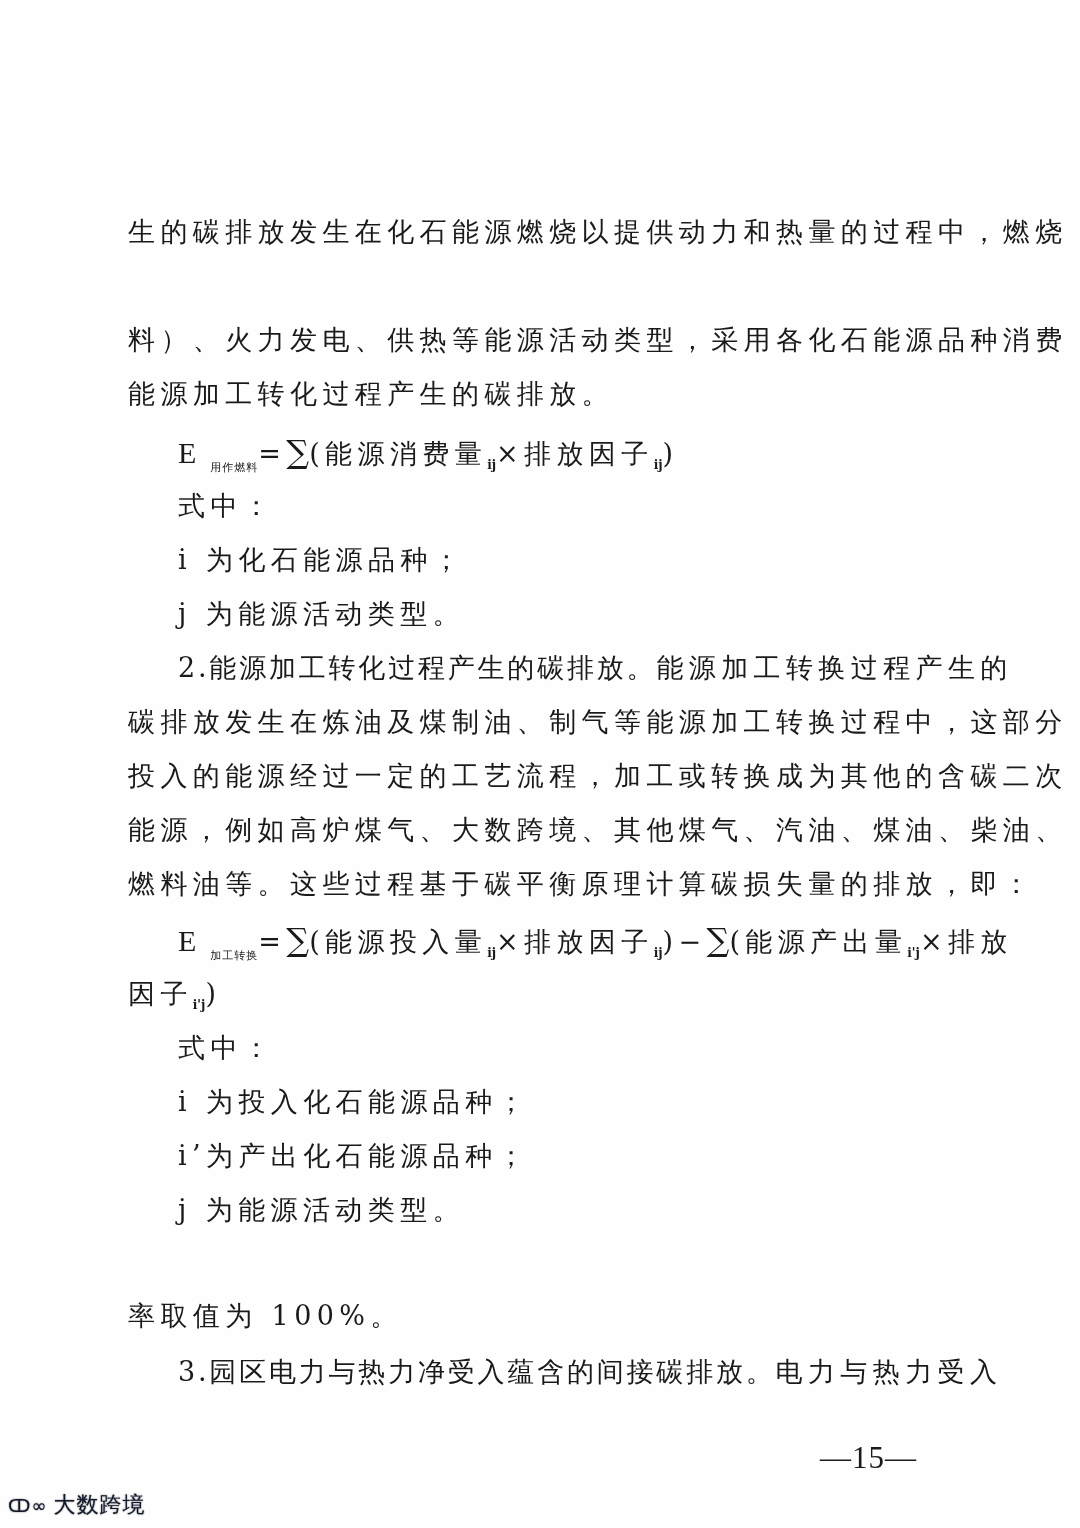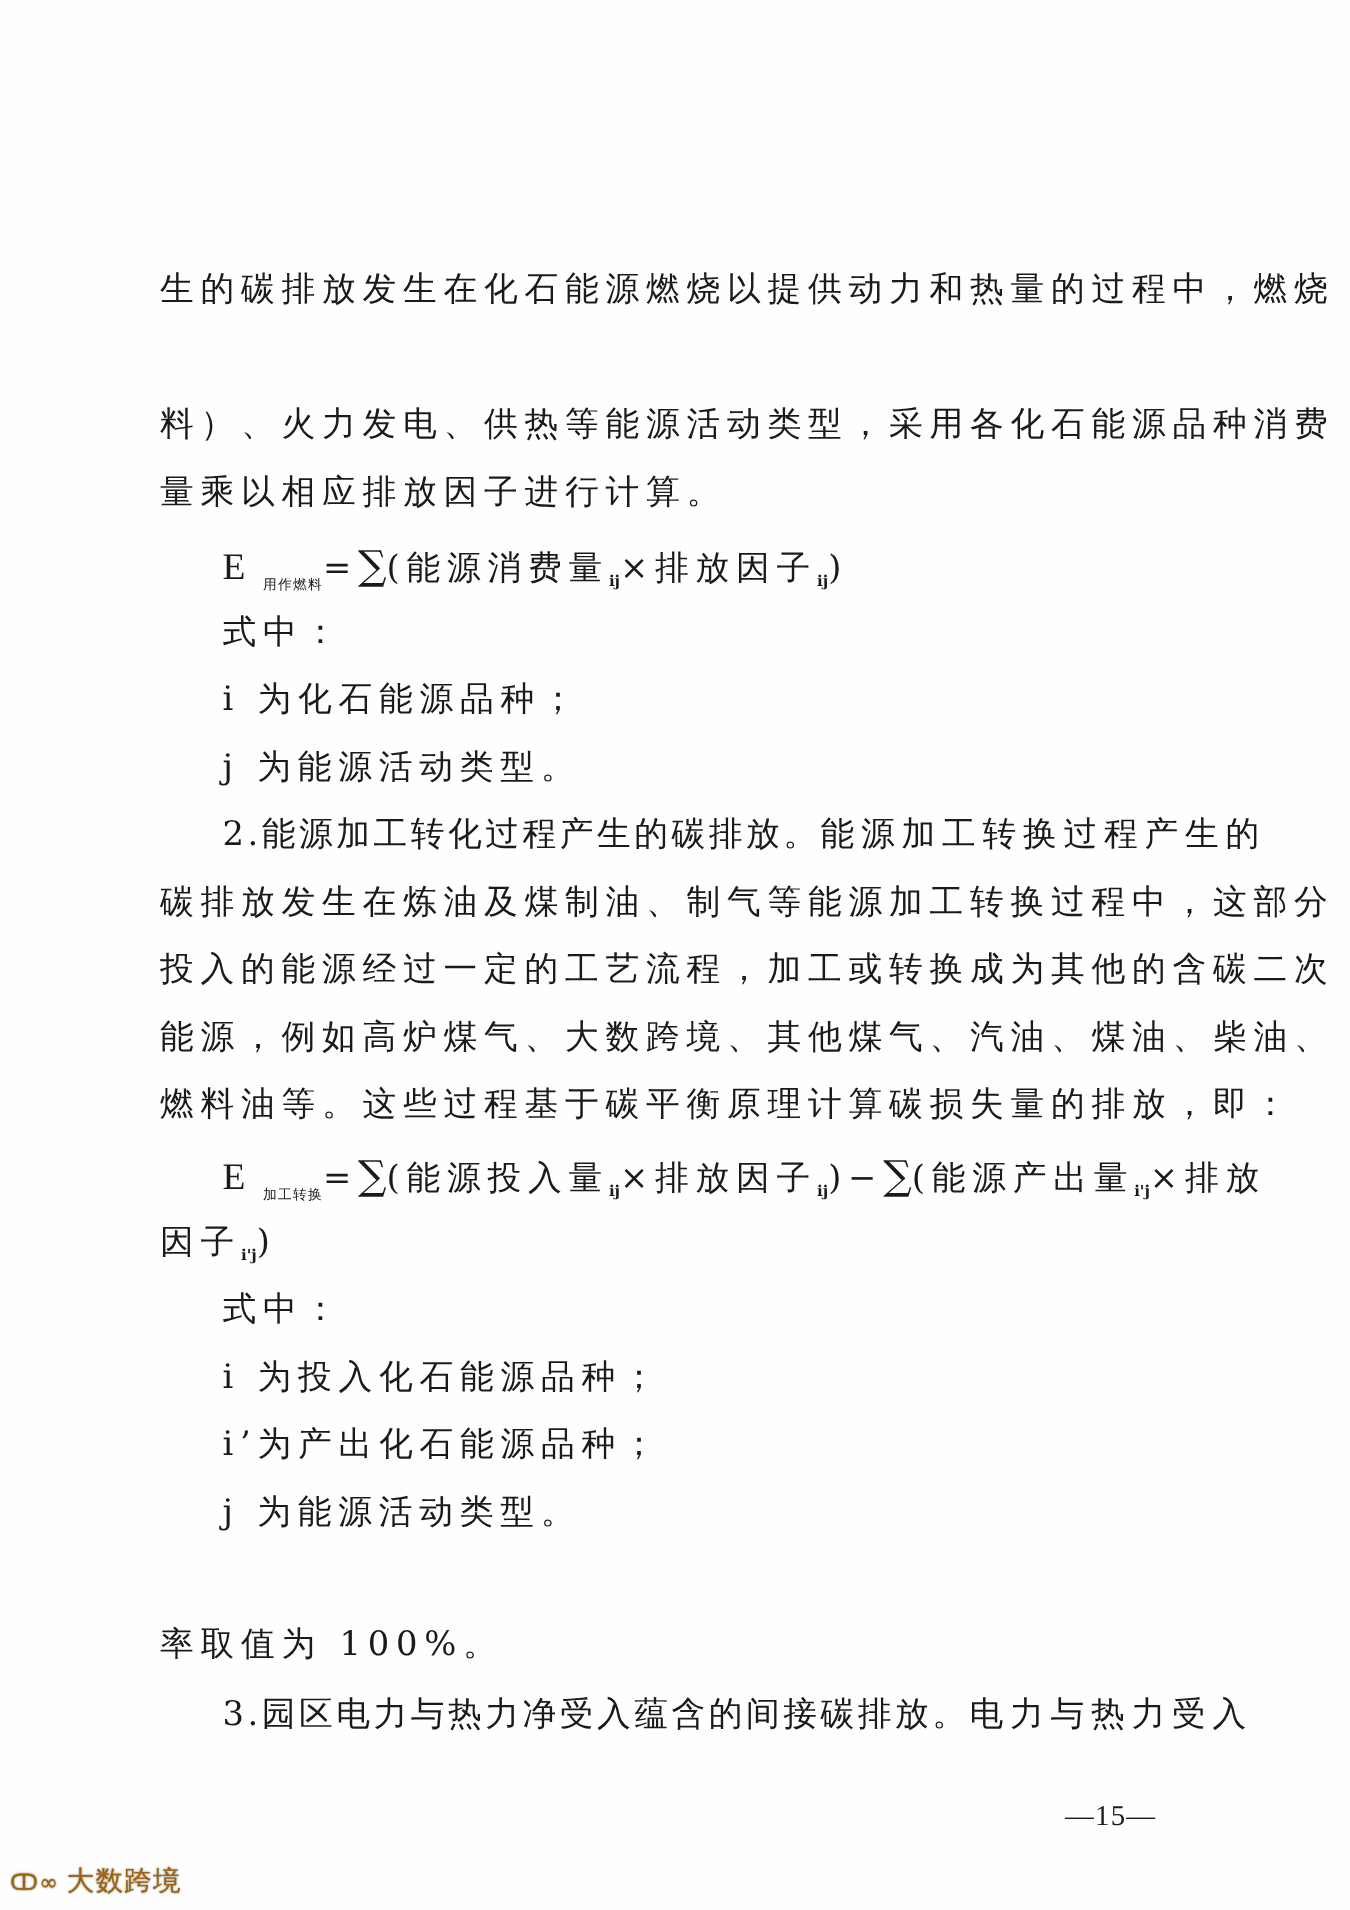--- a/index.html
+++ b/index.html
@@ -12,39 +12,38 @@
     position: absolute; left: 128px; width: 790px; font-size: 27px; line-height: 36px;
     letter-spacing: 5.4px; white-space: nowrap;
   }
   .indent { left: 178px; }
   .bold { font-weight: normal; letter-spacing: 2.8px; }
   .sub { font-size: 11px; letter-spacing: 1px; vertical-align: -8px; }
   .subsm { font-size: 12px; letter-spacing: 0; vertical-align: -6px; font-weight: bold; }
   .E { font-family: "Liberation Serif", serif; font-size: 30px; letter-spacing: 0; }
   .sigma { font-size: 32px; letter-spacing: 0; }
   .pagenum {
-    position: absolute; left: 820px; top: 1440px; font-size: 23px; letter-spacing: 1px;
+    position: absolute; left: 820px; top: 1440px; font-size: 31px; letter-spacing: 1px;
     font-family: "Liberation Serif", serif;
-    margin-left: 32px;
   }
   .wm {
     position: absolute; left: 8px; top: 1490px; font-family: "DejaVu Sans", sans-serif;
-    font-size: 22px; color: #a16207; text-shadow: 0 0 2px #9a9a9a, 0 0 1px #888;
+    font-size: 22px; color: #0f172a; text-shadow: 0 0 2px #9a9a9a, 0 0 1px #888;
     letter-spacing: 1px;
   }
   .wm .logo { font-size: 18px; margin-right: 6px; }
 </style>
 </head>
 <body>
 
 <div class="page">
 
   <div class="line" style="top:214px">生的碳排放发生在化石能源燃烧以提供动力和热量的过程中，燃烧</div>
   <div class="line" style="top:322px">料）、火力发电、供热等能源活动类型，采用各化石能源品种消费</div>
-  <div class="line" style="top:376px">量乘以相应排放因子进行计算。</div>
+  <div class="line" style="top:376px">能源加工转化过程产生的碳排放。</div>
 
   <div class="line indent" style="top:434px">
     <span class="E">E</span>
     <span class="sub">用作燃料</span><span>=</span><span class="sigma">∑</span><span>(能源消费量</span><span class="subsm">ij</span><span>×排放因子</span><span class="subsm">ij</span><span>)</span>
   </div>
 
   <div class="line indent" style="top:488px">式中：</div>
   <div class="line indent" style="top:542px">i 为化石能源品种；</div>
   <div class="line indent" style="top:596px">j 为能源活动类型。</div>
 

